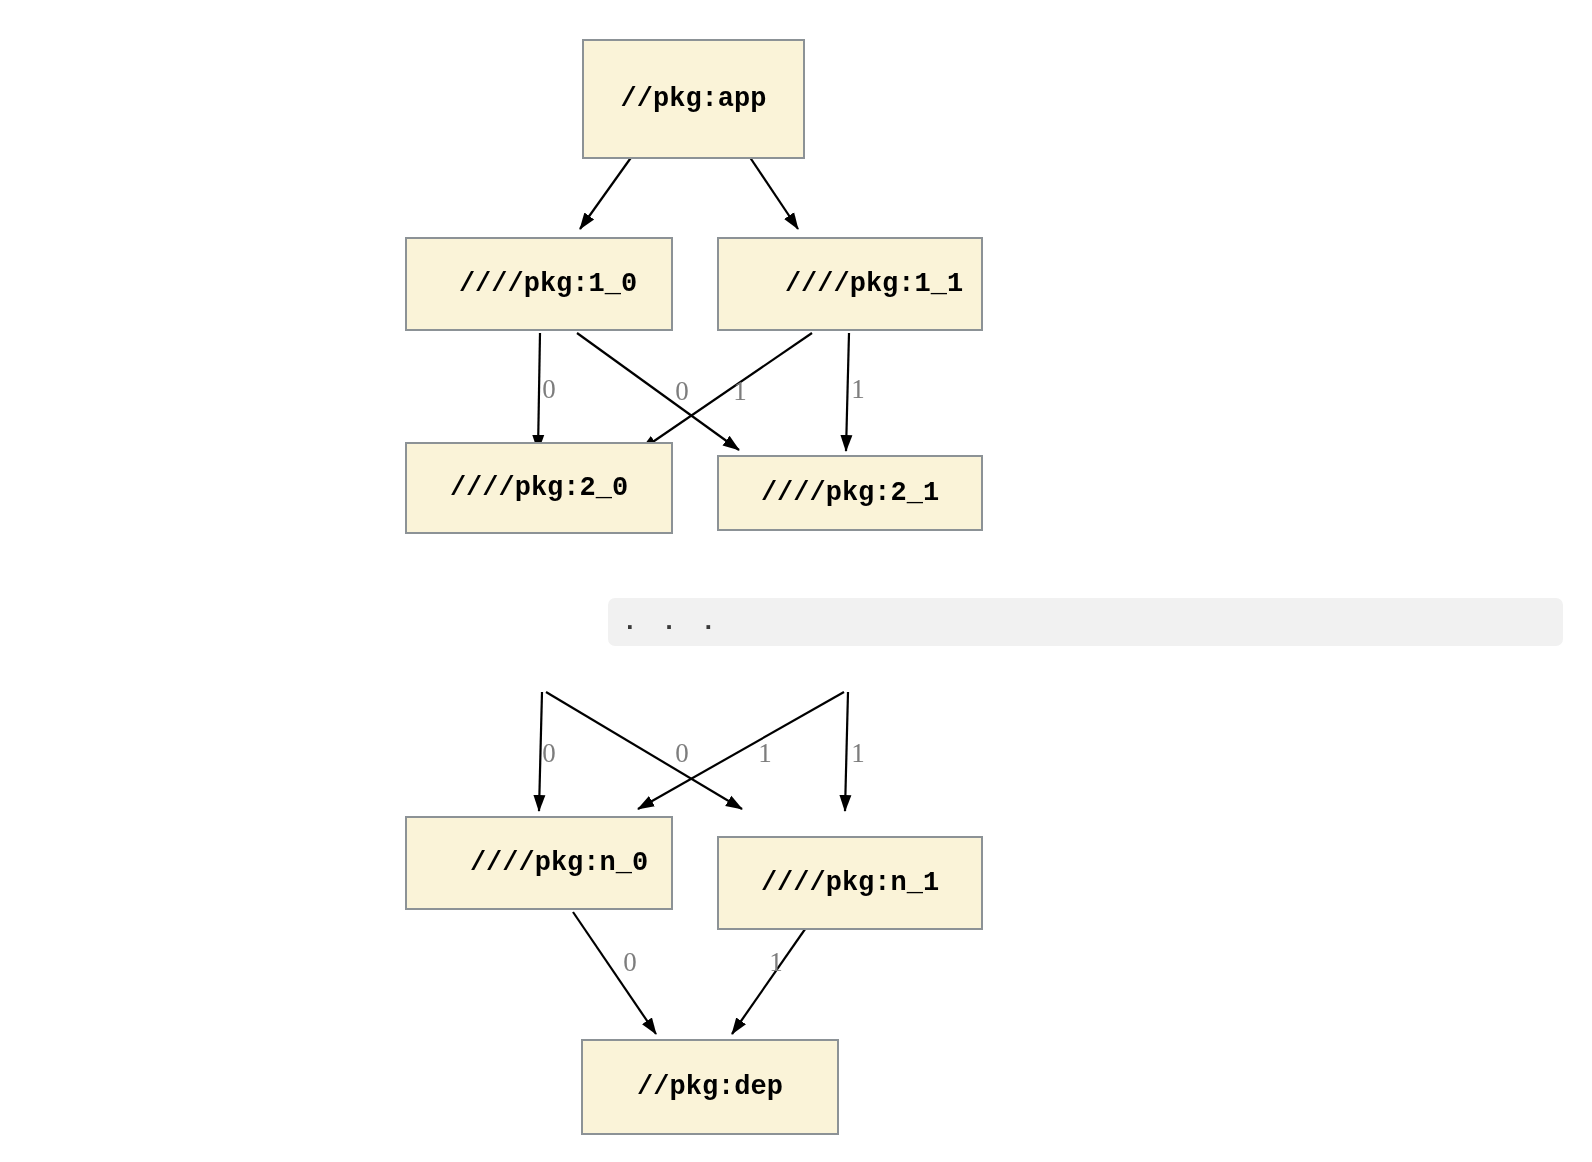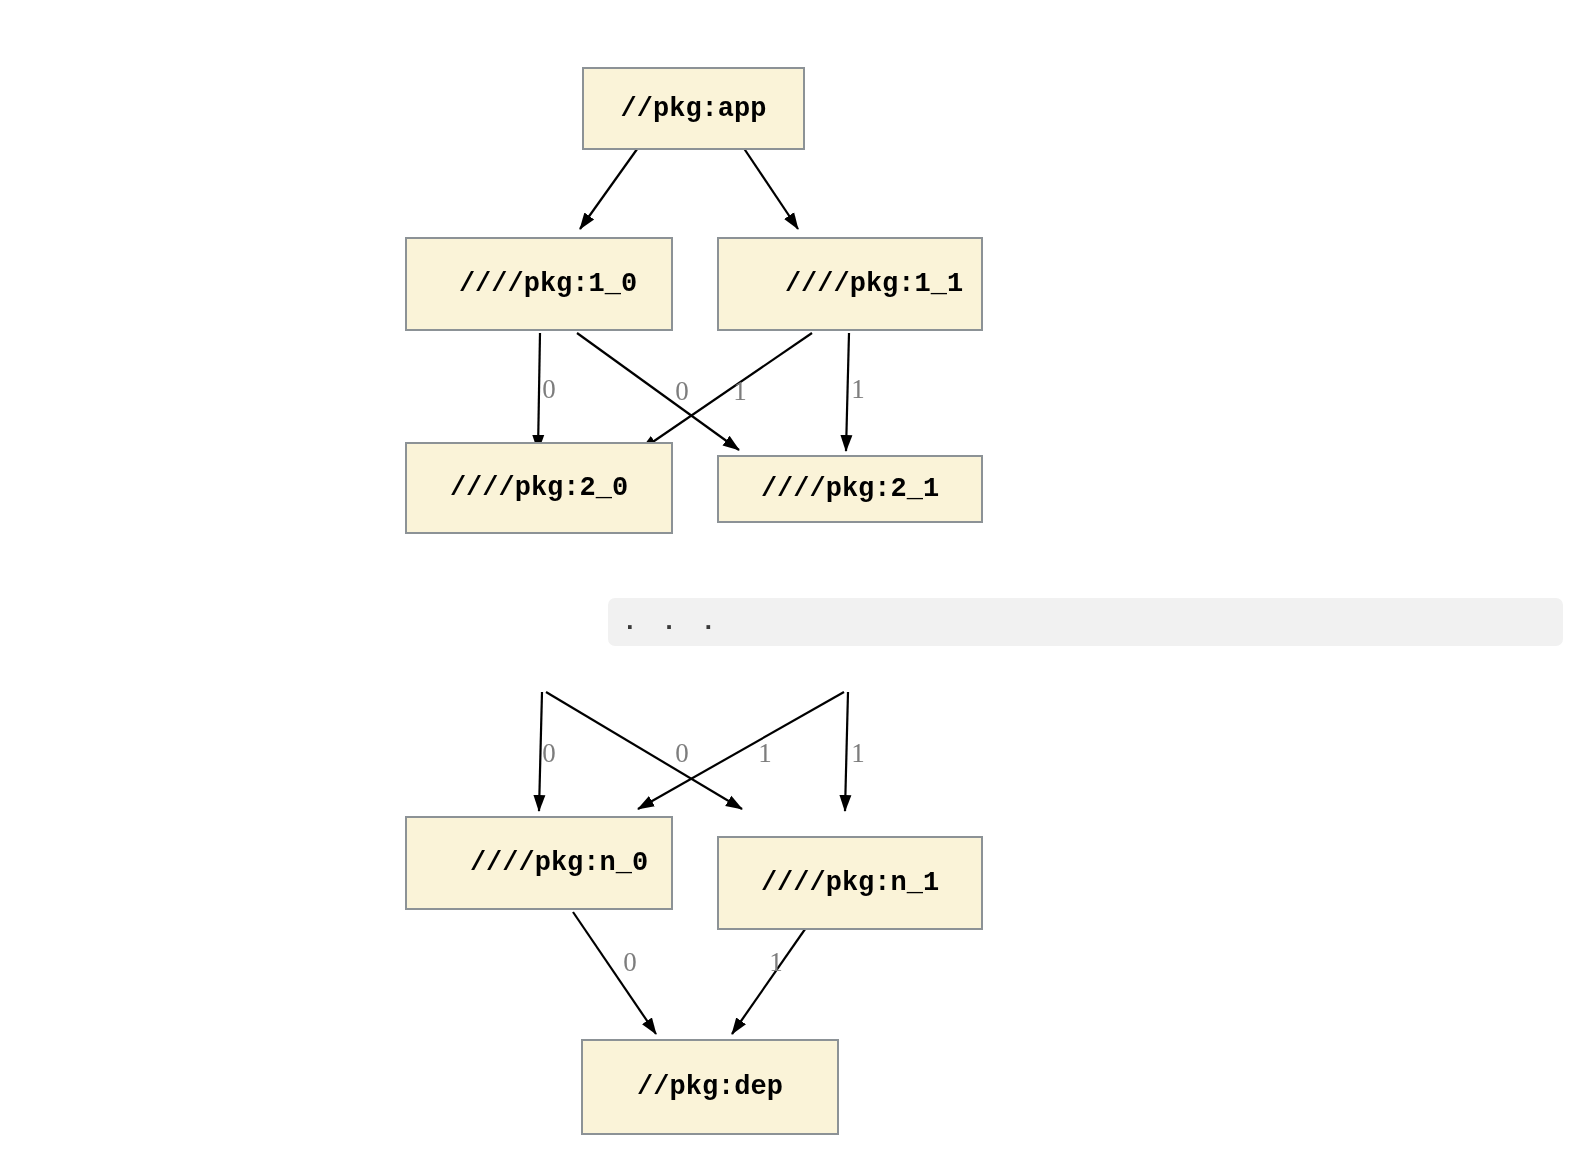--- a/index.html
+++ b/index.html
@@ -101,27 +101,27 @@
 
     <line class="edge-line" x1="542" y1="692" x2="539" y2="811" marker-end="url(#arrow)"></line>
     <line class="edge-line" x1="546" y1="692" x2="742" y2="809" marker-end="url(#arrow)"></line>
     <line class="edge-line" x1="848" y1="692" x2="845" y2="811" marker-end="url(#arrow)"></line>
     <line class="edge-line" x1="844" y1="692" x2="638" y2="809" marker-end="url(#arrow)"></line>
 
     <line class="edge-line" x1="573" y1="912" x2="656" y2="1034" marker-end="url(#arrow)"></line>
     <line class="edge-line" x1="817" y1="912" x2="732" y2="1034" marker-end="url(#arrow)"></line>
   </svg>
 
-  <div class="node" style="left:582px; top:39px;  width:223px; height:83px;margin-top:28px;">//pkg:app</div>
+  <div class="node" style="left:582px; top:39px;  width:223px; height:120px;">//pkg:app</div>
 
   <div class="node" style="left:405px; top:237px; width:268px; height:94px;padding-left:18px;">////pkg:1_0</div>
   <div class="node" style="left:717px; top:237px; width:266px; height:94px;padding-left:48px;">////pkg:1_1</div>
 
   <div class="node" style="left:405px; top:442px; width:268px; height:92px;">////pkg:2_0</div>
-  <div class="node" style="left:717px; top:455px; width:266px; height:68px;">////pkg:2_1</div>
+  <div class="node" style="left:717px; top:455px; width:266px; height:76px;">////pkg:2_1</div>
 
   <div class="ellipsis-bar">
     <span class="ellipsis-text">. . .</span>
   </div>
 
   <div class="node" style="left:405px; top:816px; width:268px; height:94px;padding-left:40px;">////pkg:n_0</div>
   <div class="node" style="left:717px; top:816px; width:266px; height:94px;margin-top:20px;">////pkg:n_1</div>
 
   <div class="node" style="left:581px; top:1039px; width:258px; height:96px;">//pkg:dep</div>
 

